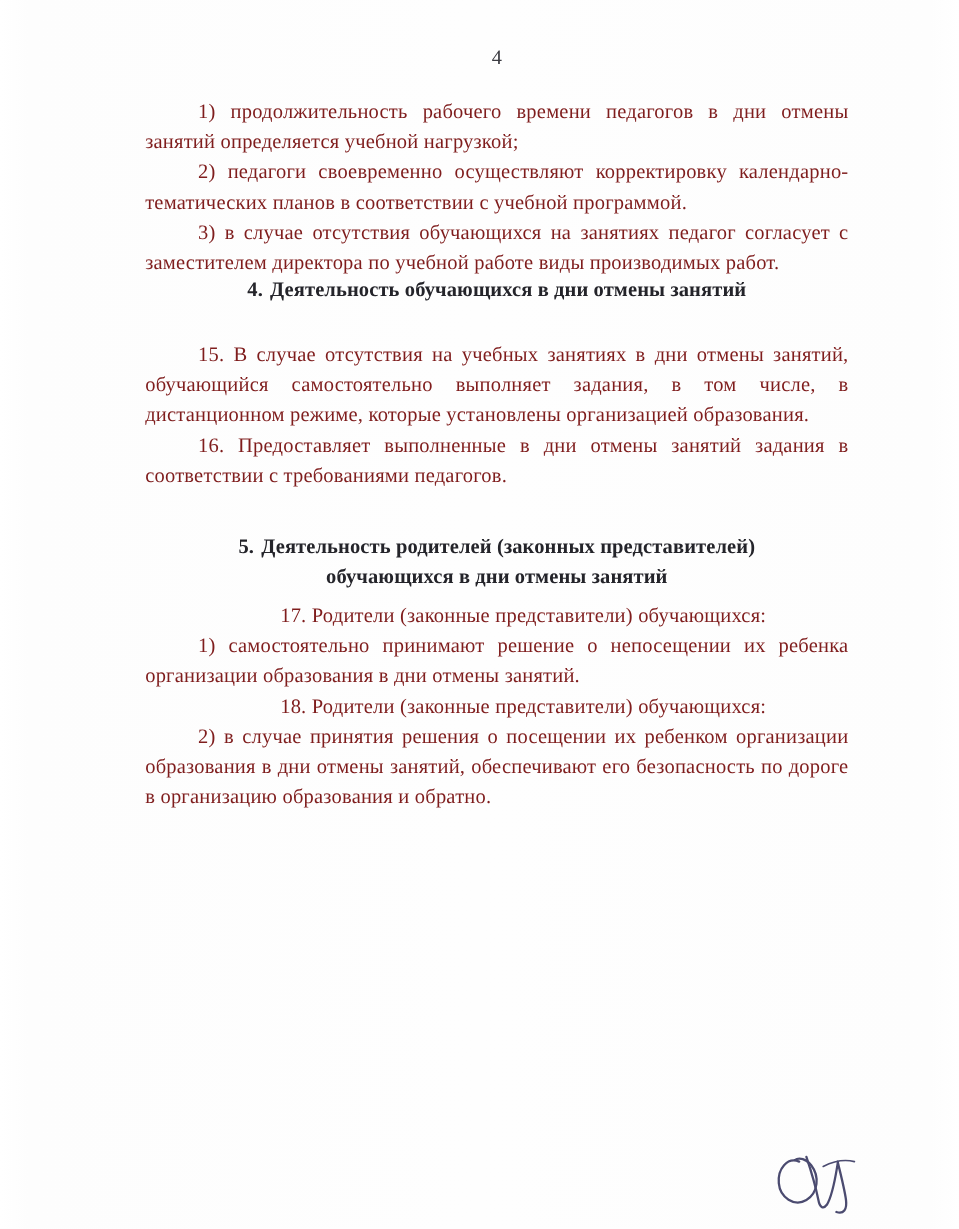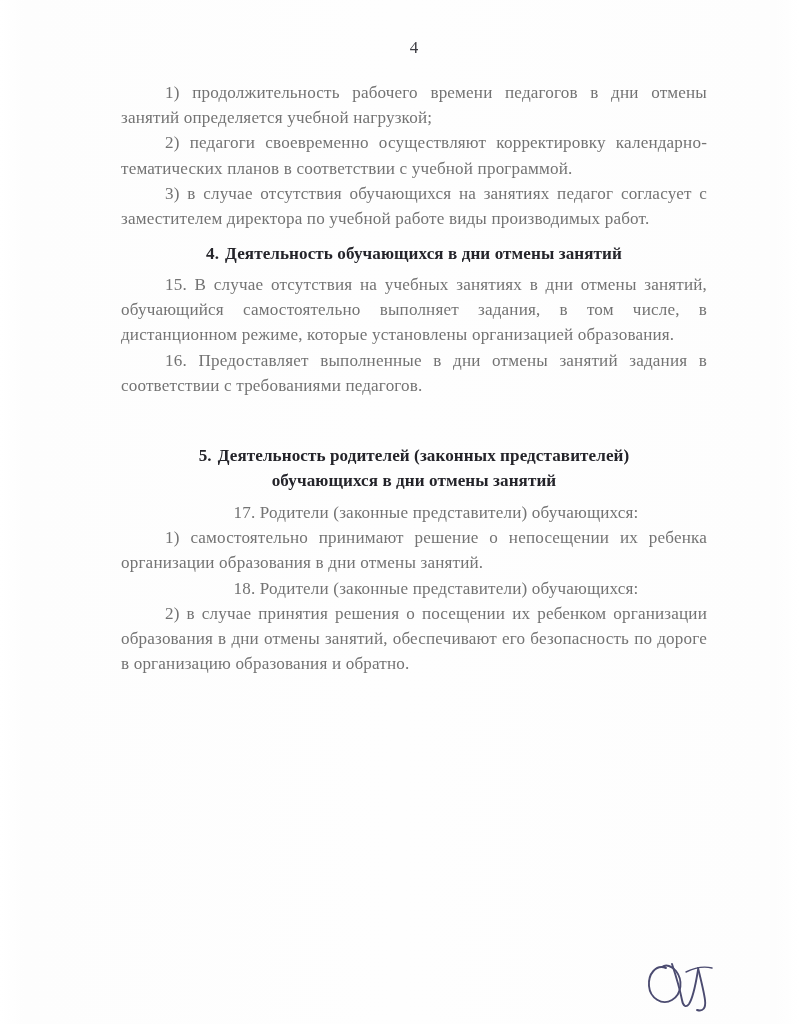--- a/index.html
+++ b/index.html
@@ -45,21 +45,21 @@
     left: 0;
     width: 586px;
   }
   p.para {
     margin: 0;
     font-size: 17.1px;
     line-height: 25.2px;
     text-align: justify;
     text-indent: 44px;
     text-justify: inter-word;
-    color: #737373;
+    color: #7f1d1d;
     letter-spacing: 0.01em;
   }
   p.para.last-left {
     text-align: center;
   }
   h2.heading {
     margin: 0;
     font-size: 17.1px;
     line-height: 25px;
     font-weight: bold;
@@ -96,25 +96,25 @@
   <div class="content">
 
     <div class="page-number">4</div>
 
     <div class="body-block" style="top:80px;">
       <p class="para">1) продолжительность рабочего времени педагогов в дни отмены занятий определяется учебной нагрузкой;</p>
       <p class="para">2) педагоги своевременно осуществляют корректировку календарно-тематических планов в соответствии с учебной программой.</p>
       <p class="para">3) в случае отсутствия обучающихся на занятиях педагог согласует с заместителем директора по учебной работе виды производимых работ.</p>
     </div>
 
-    <h2 class="heading body-block" style="top:229px;margin-top:12px;">
+    <h2 class="heading body-block" style="top:229px;">
       <span class="num">4.</span><span>Деятельность обучающихся в дни отмены занятий</span>
     </h2>
 
-    <div class="body-block" style="top:272px;">
+    <div class="body-block" style="top:283px;">
       <p class="para">15. В случае отсутствия на учебных занятиях в дни отмены занятий, обучающийся самостоятельно выполняет задания, в том числе, в дистанционном режиме, которые установлены организацией образования.</p>
       <p class="para">16. Предоставляет выполненные в дни отмены занятий задания в соответствии с требованиями педагогов.</p>
     </div>
 
     <h2 class="heading body-block" style="top:425px;margin-top:18px;">
       <span class="num">5.</span><span>Деятельность родителей (законных представителей)</span>
       <span class="heading-line2">обучающихся в дни отмены занятий</span>
     </h2>
 
     <div class="body-block" style="top:500px;">

